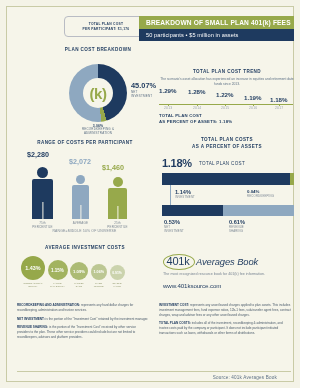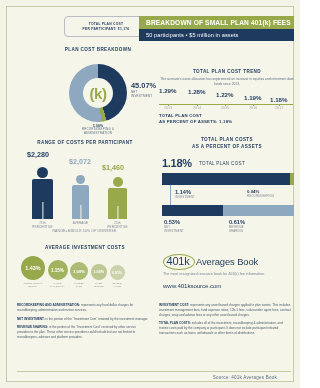--- a/index.html
+++ b/index.html
@@ -73,21 +73,21 @@
   .bub span{color:#ffffff;font-weight:bold;}
   .bub-cap{position:absolute;font-size:2.3px;color:#8c9468;text-align:center;letter-spacing:.1px;line-height:1.3;}
 
   
   #logo{position:absolute;left:156px;top:246px;width:132px;}
   #logo-row{display:flex;align-items:center;}
   #logo-mark{position:relative;width:30px;height:16px;}
   #logo-ellipse{position:absolute;left:0;top:1px;width:30px;height:14px;border:1.1px solid #97a94b;border-radius:50%;}
   #logo-401k{position:absolute;left:0;top:0;width:30px;height:16px;display:flex;align-items:center;justify-content:center;
              font-size:11px;color:#1e3a5f;letter-spacing:-.2px;}
-  #logo-title{font-size:9.4px;color:#1e3a5f;margin-left:3px;letter-spacing:-.1px;}
+  #logo-title{font-size:9.4px;color:#1e3a5f;margin-left:3px;letter-spacing:-.1px;font-style:italic;}
   #logo-tag{font-size:3.7px;color:#7b8794;line-height:1.5;margin-top:3px;}
   #logo-url{font-size:6.2px;color:#1e3a5f;margin-top:4px;letter-spacing:-.1px;}
 
   
   #foot{position:absolute;left:10px;top:296px;width:274px;display:flex;gap:10px;}
   .fcol{width:132px;}
   .fnote{font-size:3.1px;color:#4a5a6a;line-height:1.55;margin-bottom:4px;}
   .fnote b{color:#1e3a5f;font-weight:bold;}
   #source-rule{position:absolute;left:10px;top:364px;width:274px;height:1px;background:#c9cba6;}
   #source{position:absolute;right:16px;top:368px;font-size:4.6px;color:#5d7085;letter-spacing:.2px;}

